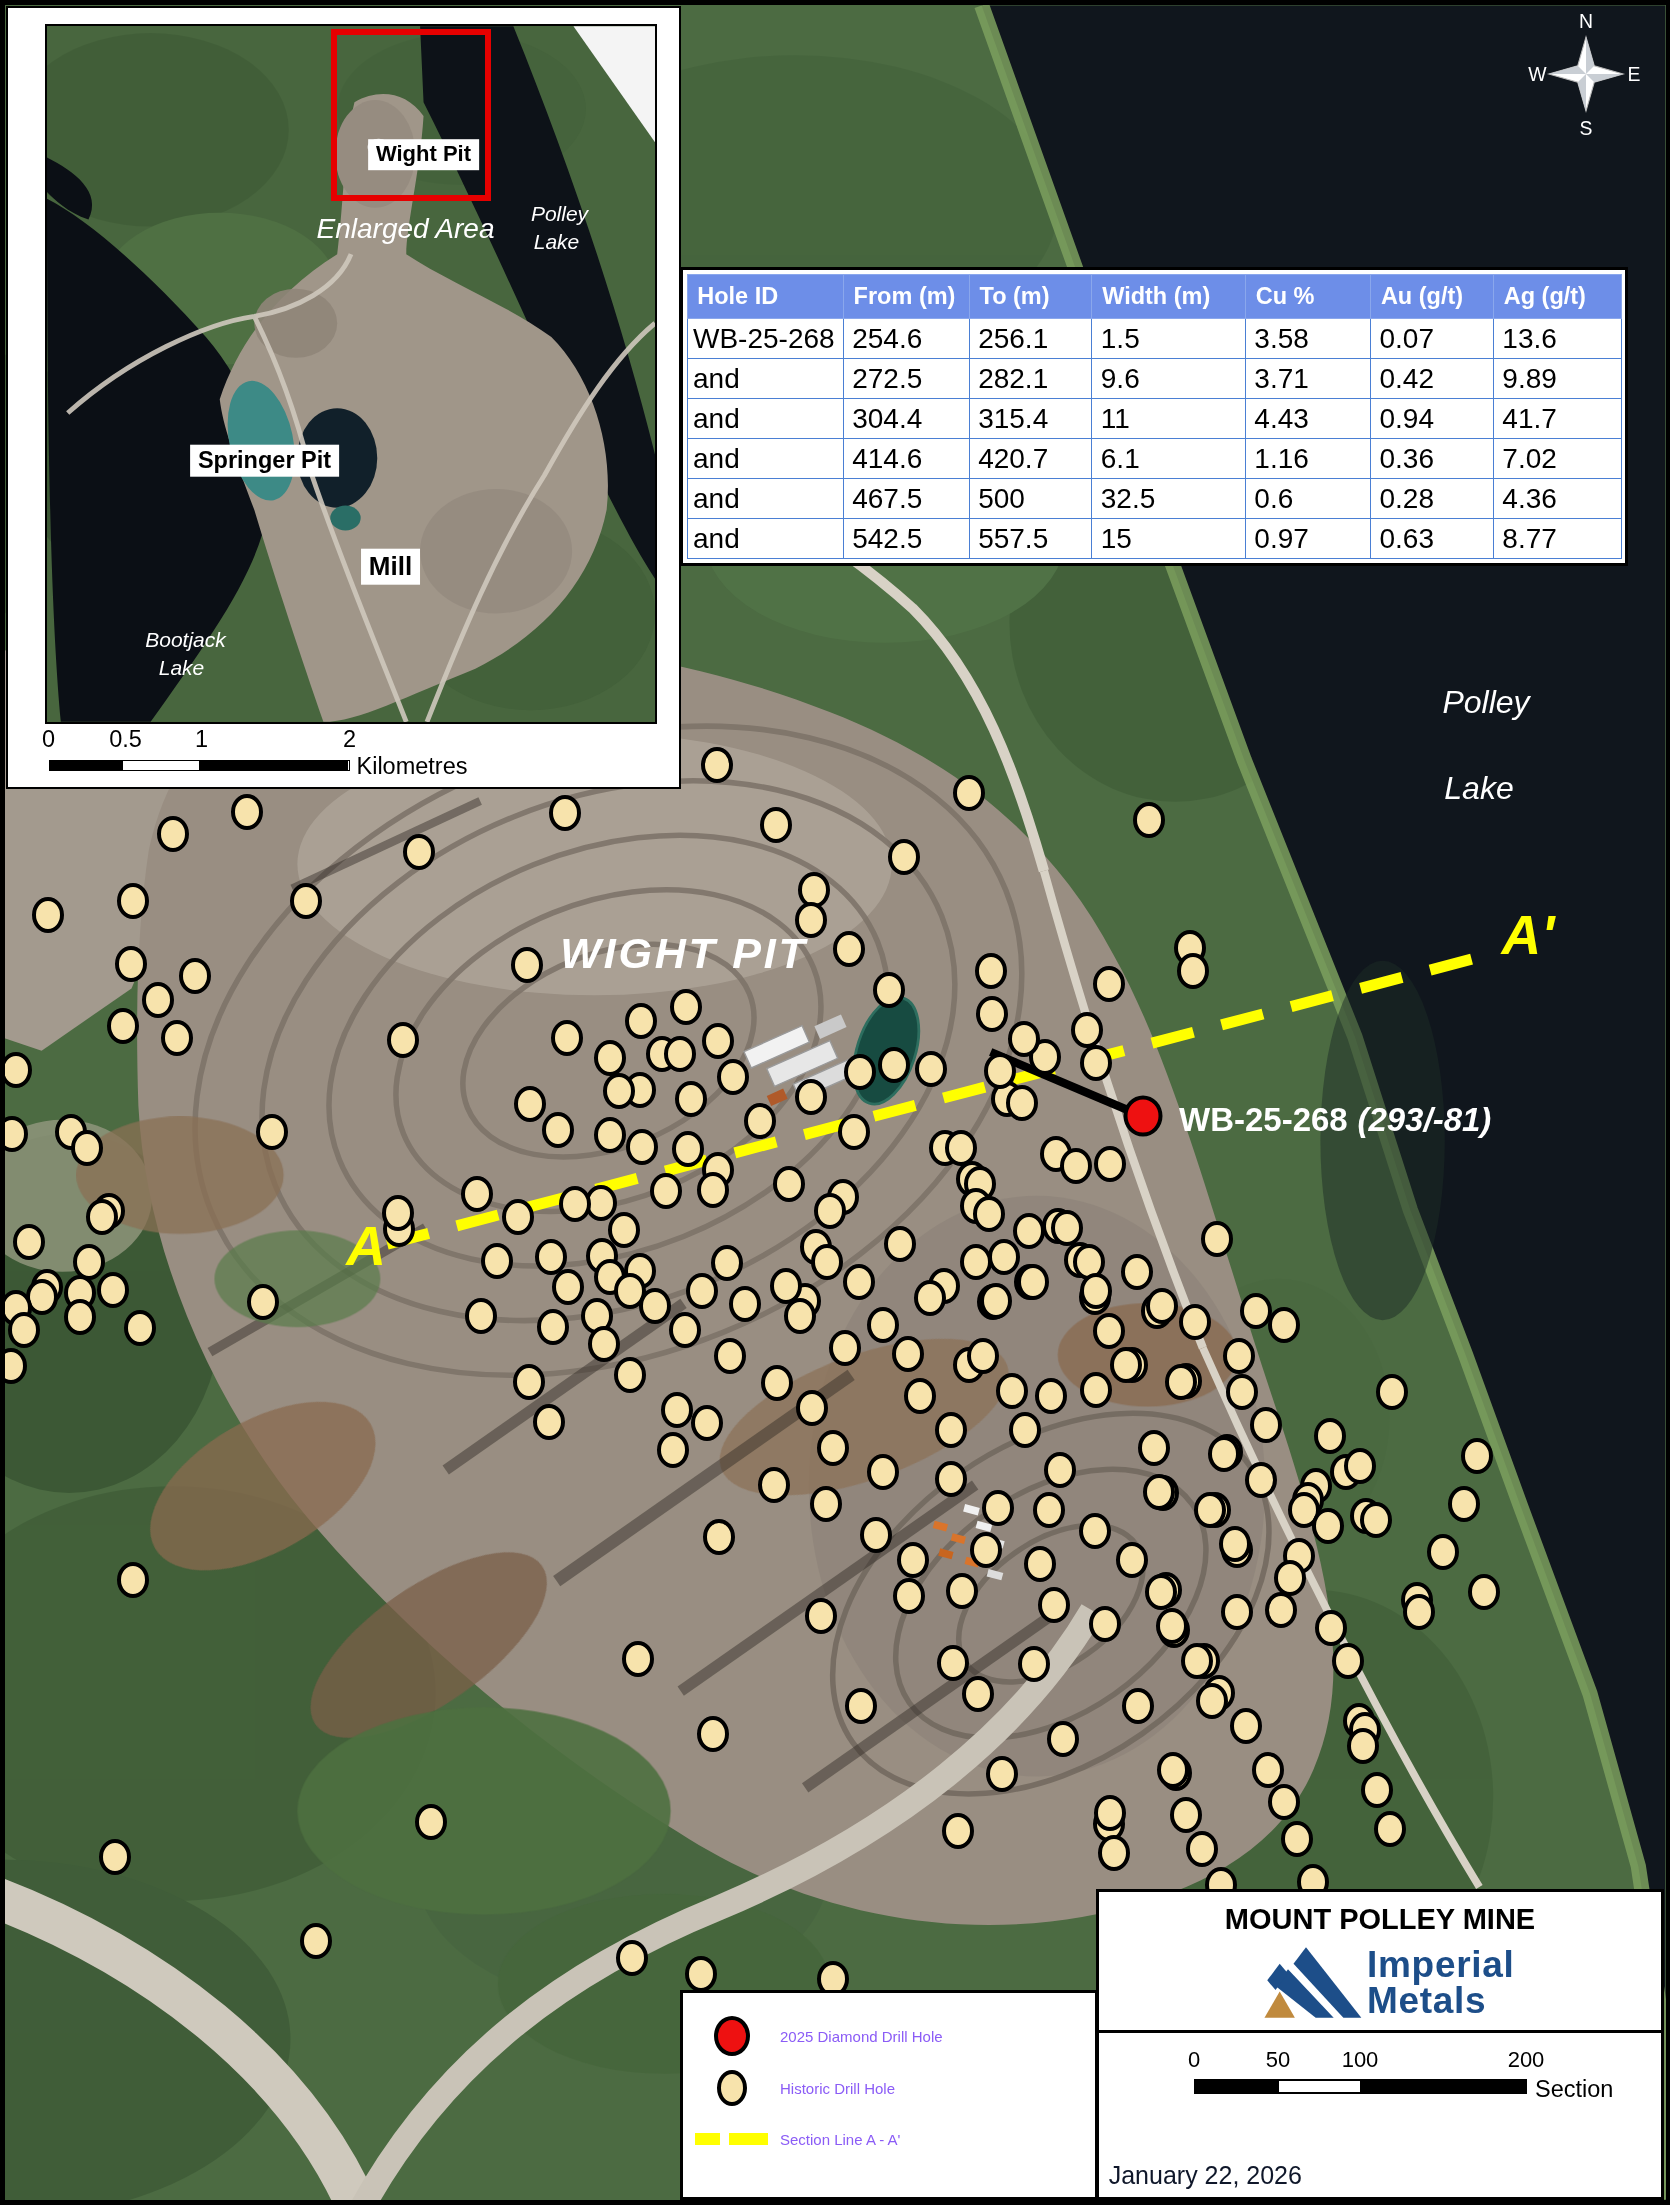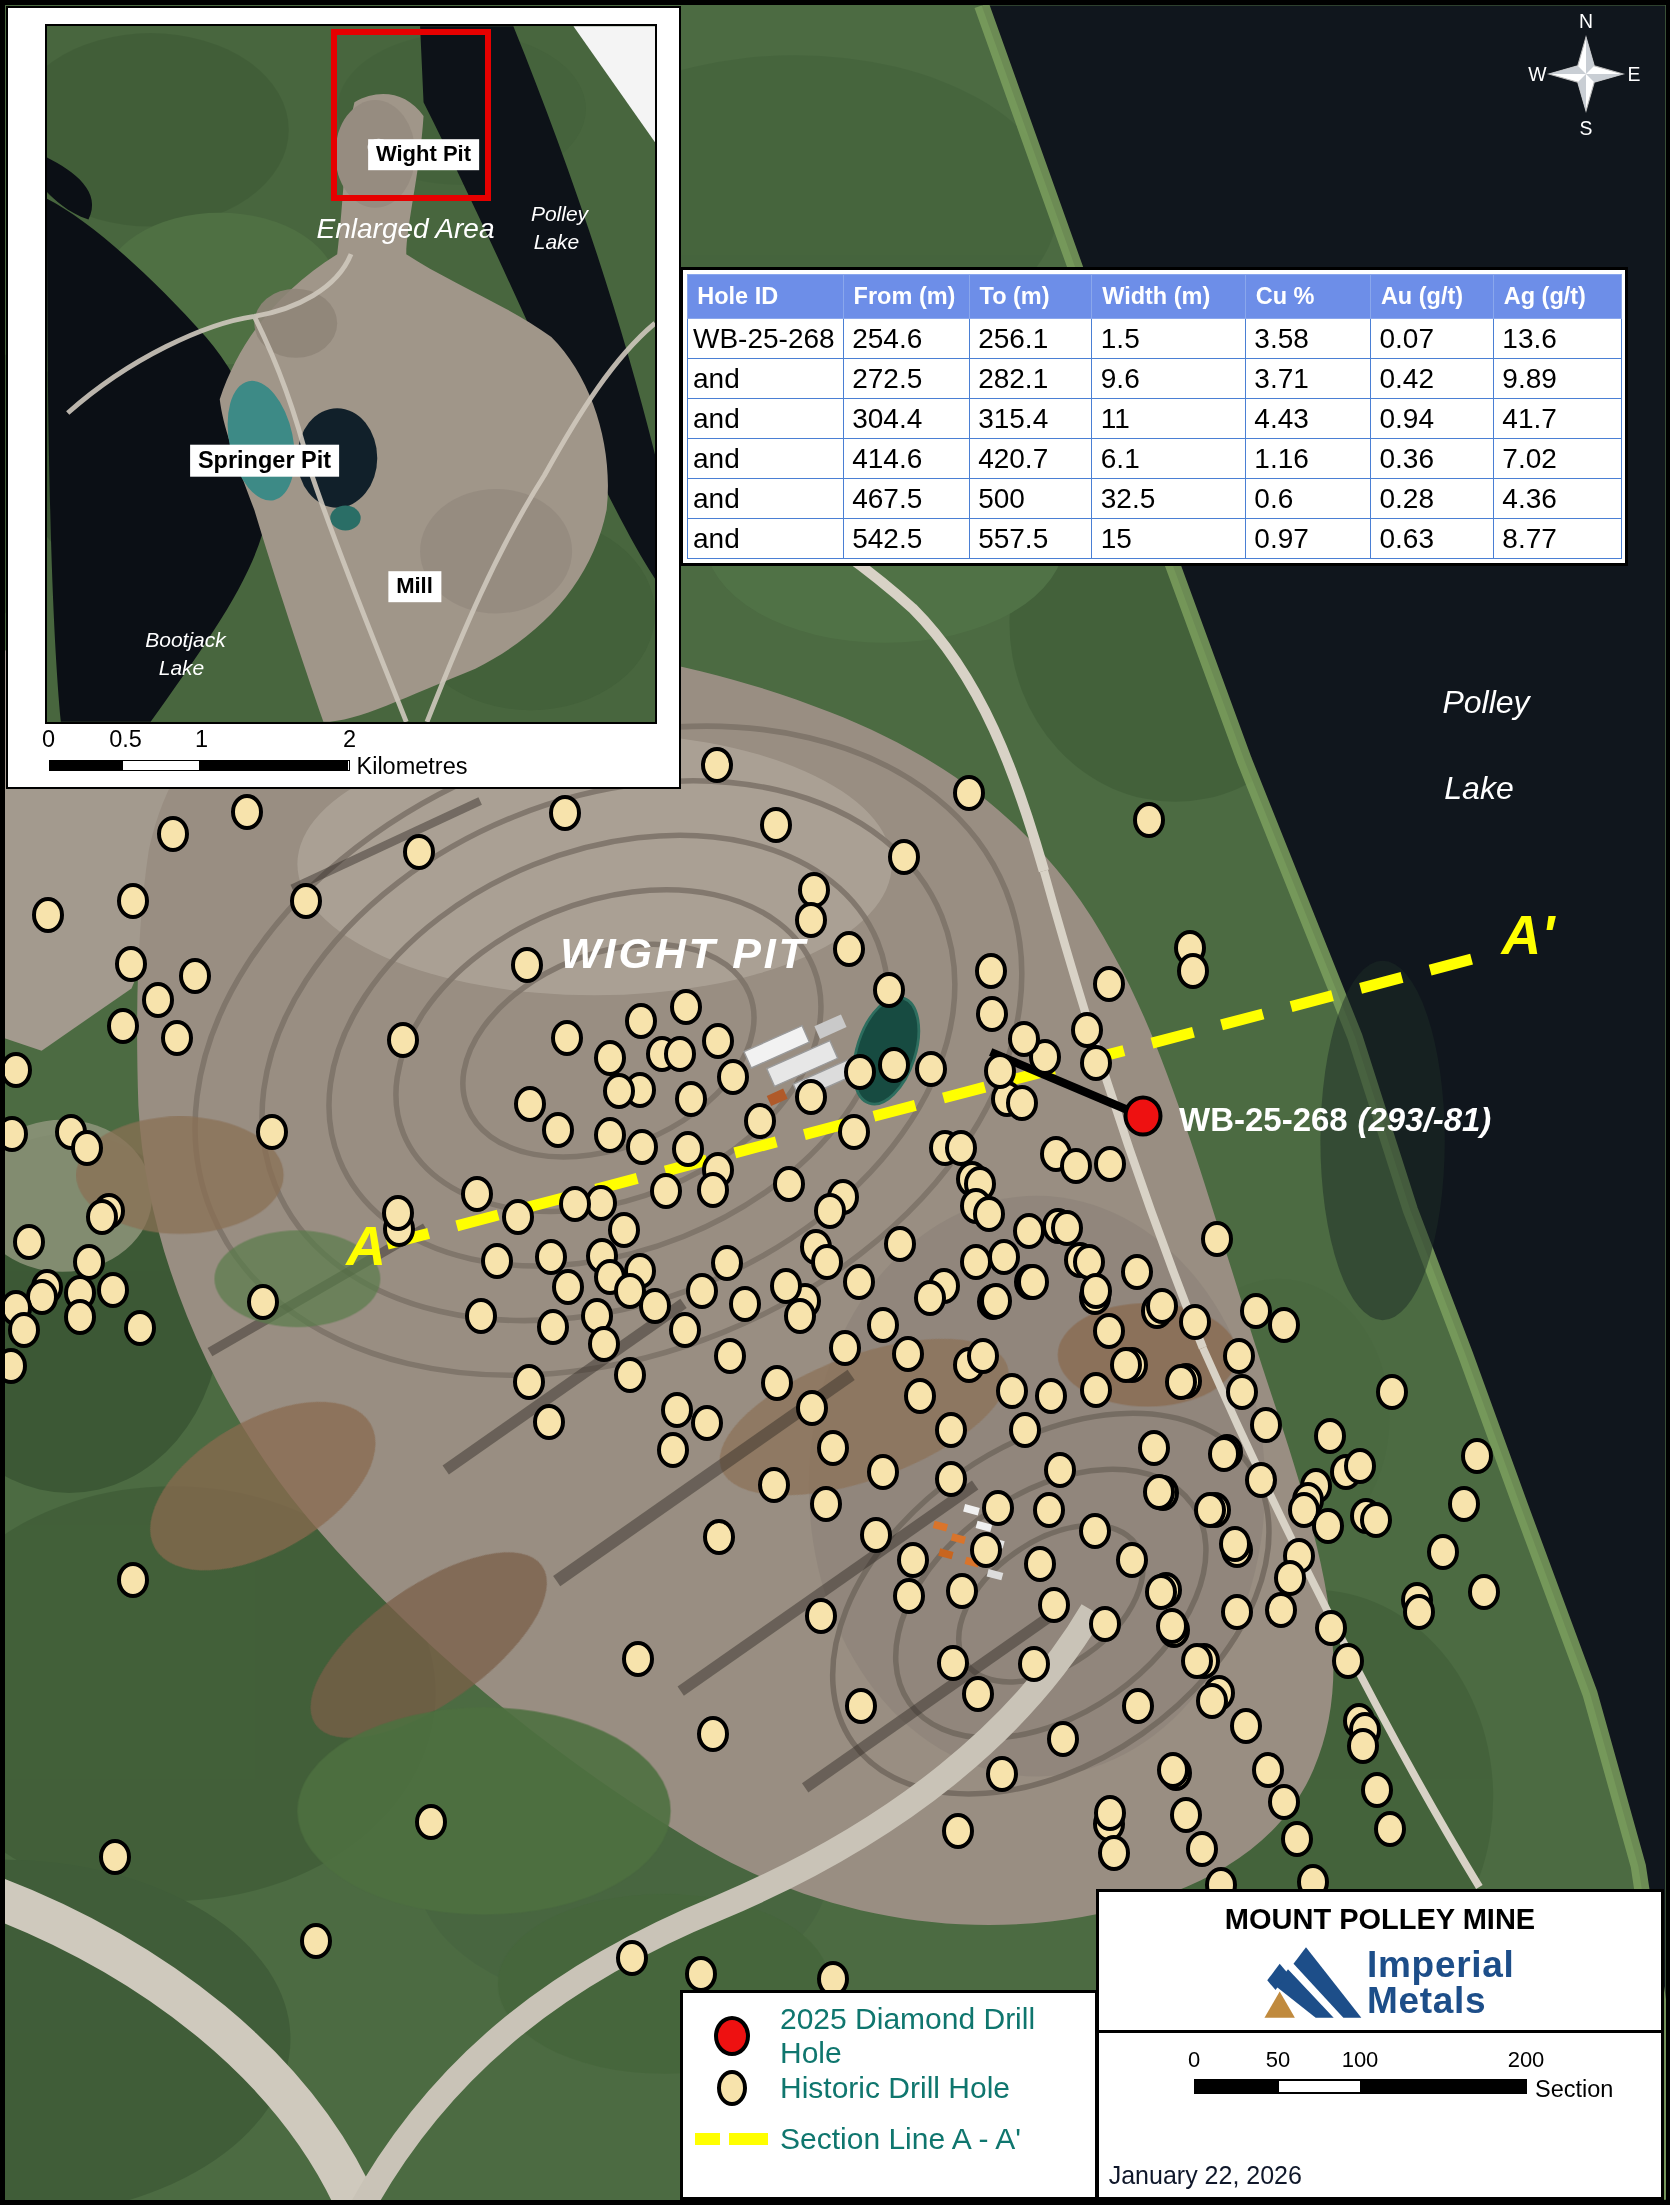--- a/index.html
+++ b/index.html
@@ -51,21 +51,21 @@
   }
   #assay-table td.hole-id{text-align:left;padding-left:5.5px;}
 
   
   #legend{
     position:absolute;left:680px;top:1990px;width:418px;height:210px;z-index:22;
     background:#fff;border:3.5px solid #000;
   }
   .legend-row{position:absolute;left:0;width:100%;height:44px;display:flex;align-items:center;}
   .legend-sym{width:97px;display:flex;justify-content:center;align-items:center;flex:none;}
-  .legend-label{font-size:30px;color:#0f766e;}
+  .legend-label{font-size:15px;color:#8b5cf6;}
   .sym-red{width:36px;height:40px;border-radius:50%;background:#ee1111;border:4.1px solid #000;}
   .sym-cream{width:30px;height:36px;border-radius:50%;background:#f7e3ac;border:4.1px solid #000;}
   .sym-dash{display:flex;align-items:center;gap:9.7px;}
   .sym-dash i{display:block;height:11.8px;background:#ffff00;}
   .sym-dash i.d1{width:25px;} .sym-dash i.d2{width:39px;}
 
   
   #title-block{
     position:absolute;left:1096px;top:1889px;width:568px;height:311px;z-index:22;
     background:#fff;border:3.5px solid #000;
@@ -673,21 +673,21 @@
         </g>
       </svg>
 
       <div id="enlarged-rect"></div>
 
       <div class="chip" style="left:377px;top:129px;font-size:22px;">Wight Pit</div>
       <div class="inset-italic" style="left:359px;top:203px;font-size:28px;">Enlarged Area</div>
       <div class="inset-italic" style="left:513px;top:188px;font-size:21px;">Polley</div>
       <div class="inset-italic" style="left:510px;top:216px;font-size:21px;">Lake</div>
       <div class="chip" style="left:218px;top:435px;font-size:23.5px;">Springer Pit</div>
-      <div class="chip" style="left:368px;top:541px;font-size:22px;margin-top:20px;">Mill</div>
+      <div class="chip" style="left:344px;top:541px;font-size:26px;">Mill</div>
       <div class="inset-italic" style="left:139px;top:614px;font-size:21px;">Bootjack</div>
       <div class="inset-italic" style="left:135px;top:642px;font-size:21px;">Lake</div>
     </div>
 
     <div id="inset-scale-ticks">
       <span style="left:41px;">0</span>
       <span style="left:118px;">0.5</span>
       <span style="left:194px;">1</span>
       <span style="left:342px;">2</span>
     </div>

